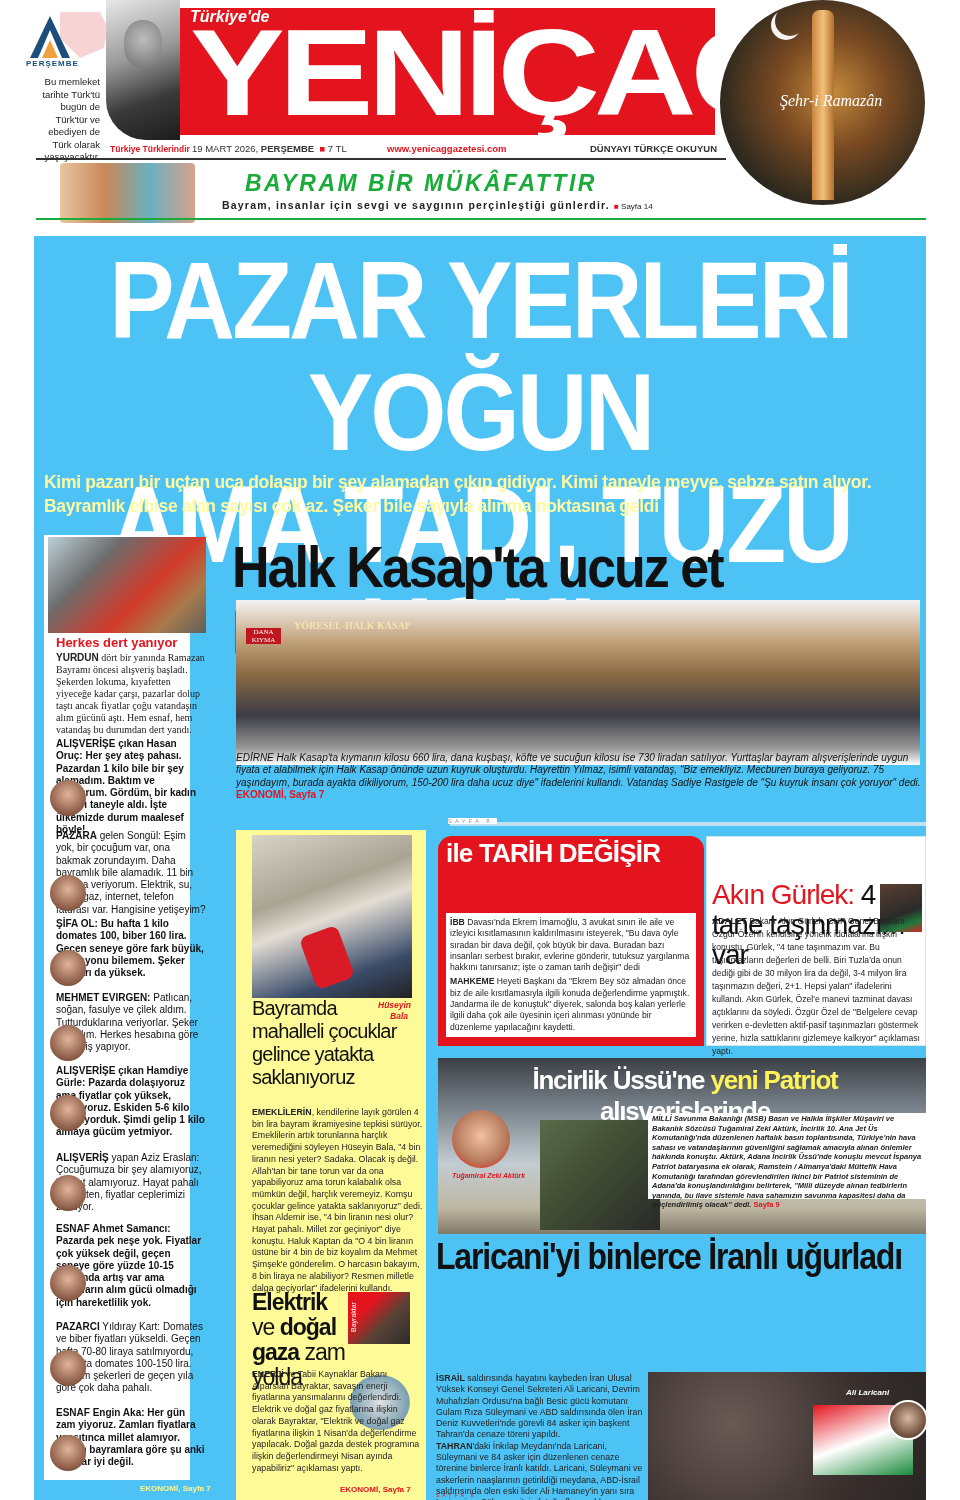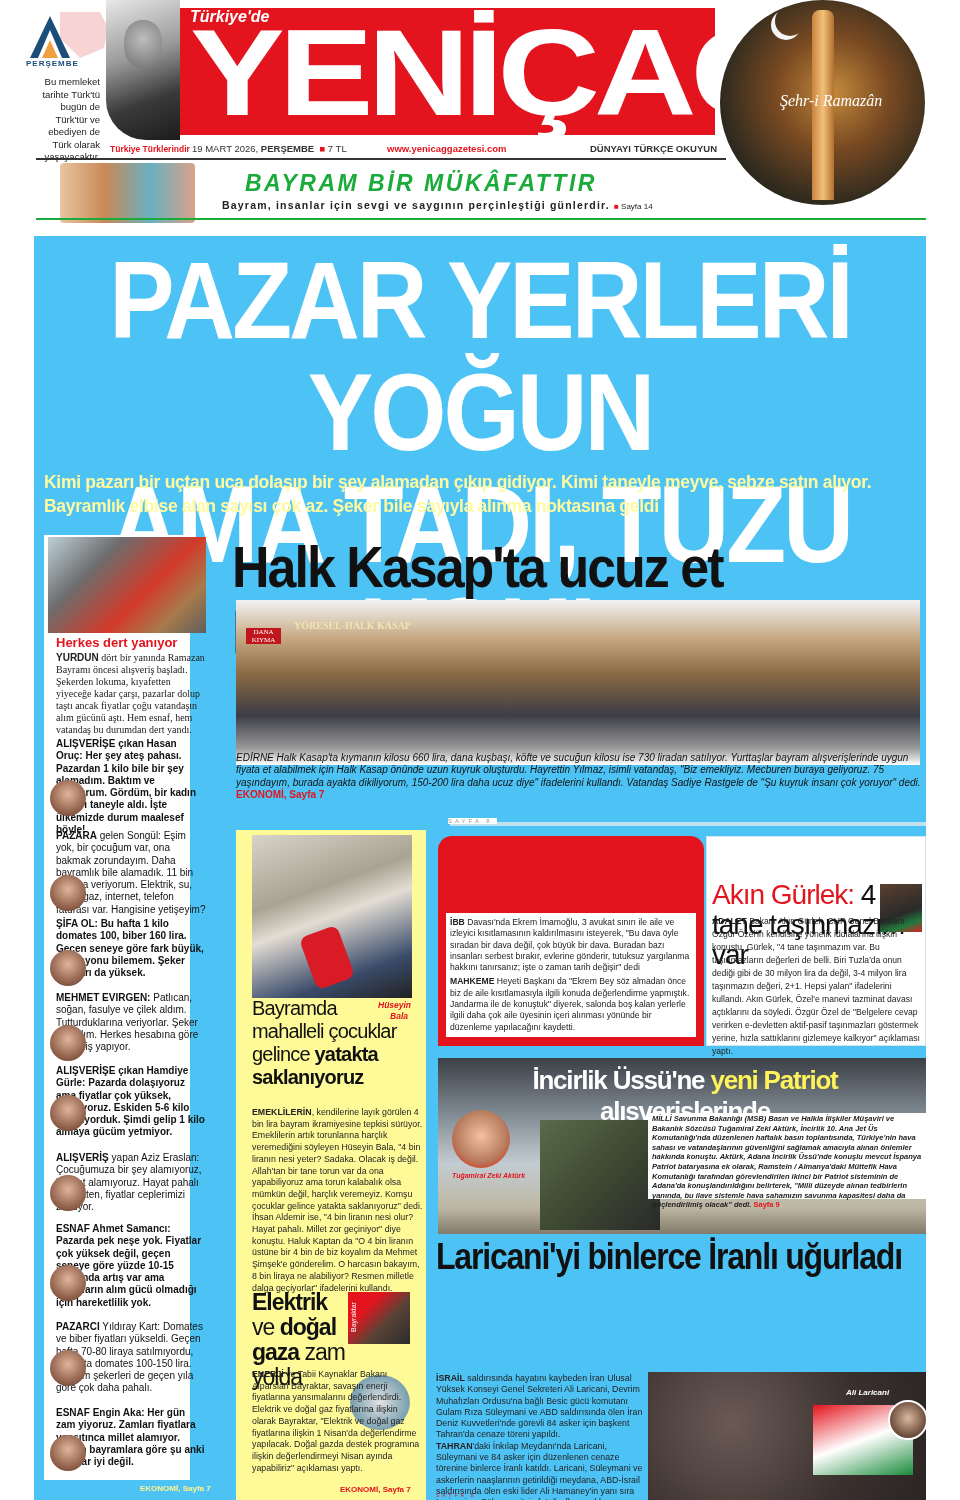--- a/index.html
+++ b/index.html
@@ -46,21 +46,21 @@
 .halk-cap{left:236px;top:752px;width:690px;font-size:10px;line-height:12.3px;font-style:italic;color:#111}
 .red{color:#e3141d;font-weight:bold;font-style:normal}
 .sayfa-bar{left:450px;top:822px;width:476px;height:4px;background:#bfe0ef}
 .sayfa-lbl{left:448px;top:818px;font-size:6px;letter-spacing:3px;color:#999;background:#fff;padding-right:4px}
 
 .yel{left:236px;top:830px;width:190px;height:670px;background:#fffa98}
 .hb-photo{left:252px;top:835px;width:160px;height:163px;background:linear-gradient(160deg,#d7d3c7 0%,#a9a394 35%,#e3ddd3 50%,#3a4b6a 80%,#222 100%)}
 .hb-photo .mic{position:absolute;left:55px;top:95px;width:40px;height:55px;background:#d81b25;border-radius:8px;transform:rotate(-20deg)}
 .hb-name{left:378px;top:1000px;color:#e3141d;font-style:italic;font-size:8.5px;font-weight:bold;text-align:right;width:30px;line-height:11px}
 .hb-title{left:252px;top:997px;width:160px;font-size:20px;line-height:23px;letter-spacing:-0.8px;color:#111}
-.hb-title b{font-weight:700}
+.hb-title b{font-weight:400}
 .hb-body{left:252px;top:1107px;width:172px;font-size:8.8px;line-height:11.7px;color:#222}
 .ek-title{left:252px;top:1290px;width:110px;font-size:23px;line-height:25px;letter-spacing:-1px;color:#111}
 .ek-title b{font-weight:700}
 .ek-photo{left:348px;top:1292px;width:62px;height:52px;background:linear-gradient(135deg,#e3141d 30%,#5a4336 60%,#2b2b2b)}
 .ek-photo span{position:absolute;left:2px;top:40px;color:#fff;font-size:7px;transform:rotate(-90deg);transform-origin:left top}
 .ek-body{left:252px;top:1369px;width:172px;font-size:8.8px;line-height:11.7px;color:#222}
 .money{left:350px;top:1375px;width:60px;height:55px;border-radius:50%;background:radial-gradient(circle,#e2e2e2,#7aa0b0 70%,#ffffaa)}
 .ek-foot{left:340px;top:1485px;color:#e3141d;font-size:8px;font-weight:bold}
 
 .tut-box{left:438px;top:836px;width:266px;height:210px;background:#e3141d;border-radius:14px 14px 0 0}
@@ -198,20 +198,21 @@
 <div class="abs ek-title"><b>Elektrik</b><br><span>ve </span><b>doğal</b><br><b>gaza</b><span> zam yolda</span></div>
 <div class="abs ek-photo">
     <span>Bayraktar</span>
   </div>
 <div class="abs money"></div>
 <div class="abs ek-body"><b>ENERJİ</b><span> ve Tabii Kaynaklar Bakanı Alparslan Bayraktar, savaşın enerji fiyatlarına yansımalarını değerlendirdi. Elektrik ve doğal gaz fiyatlarına ilişkin olarak Bayraktar, "Elektrik ve doğal gaz fiyatlarına ilişkin 1 Nisan'da değerlendirme yapılacak. Doğal gazda destek programına ilişkin değerlendirmeyi Nisan ayında yapabiliriz" açıklaması yaptı.</span></div>
 <div class="abs ek-foot">EKONOMİ, Sayfa 7</div>
 
 <div class="abs tut-box"></div>
 <div class="abs tut-title">
+    <div>ile TARİH DEĞİŞİR</div>
   </div>
 <div class="abs tut-white"></div>
 <div class="abs tut-body">
   <p><b>İBB</b><span> Davası'nda Ekrem İmamoğlu, 3 avukat sınırı ile aile ve izleyici kısıtlamasının kaldırılmasını isteyerek, "Bu dava öyle sıradan bir dava değil, çok büyük bir dava. Buradan bazı insanları serbest bırakır, evlerine gönderir, tutuksuz yargılanma hakkını tanırsanız; işte o zaman tarih değişir" dedi</span></p>
   <p style="margin-top:3px"><b>MAHKEME</b><span> Heyeti Başkanı da "Ekrem Bey söz almadan önce biz de aile kısıtlamasıyla ilgili konuda değerlendirme yapmıştık. Jandarma ile de konuştuk" diyerek, salonda boş kalan yerlerle ilgili daha çok aile üyesinin içeri alınması yönünde bir düzenleme yapılacağını kaydetti.</span></p>
 </div>
 
 <div class="abs gur-box"></div>
 <div class="abs gur-title"><span class="r">Akın Gürlek:</span><span> 4 tane taşınmazım var</span></div>
 <div class="abs gur-photo"></div>

